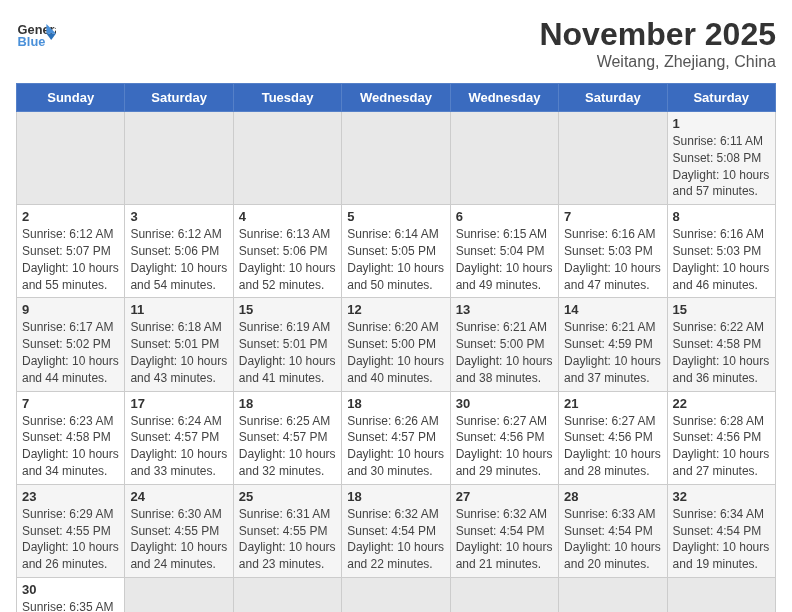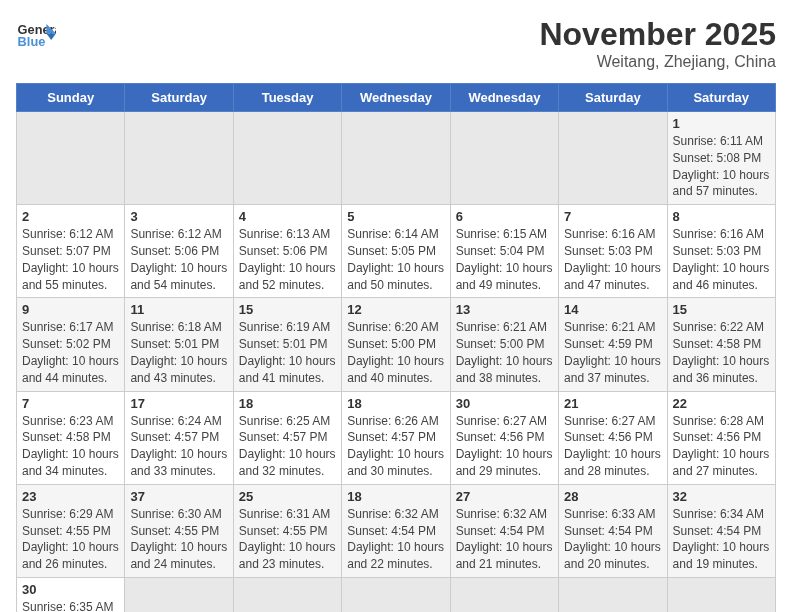--- a/index.html
+++ b/index.html
@@ -215,21 +215,21 @@
           <span class="day-number">22</span>
 <div class="cell-content">Sunrise: 6:28 AM<br>Sunset: 4:56 PM<br>Daylight: 10 hours and 27 minutes.</div>
         </td>
       </tr>
       <tr>
         <td>
           <span class="day-number">23</span>
 <div class="cell-content">Sunrise: 6:29 AM<br>Sunset: 4:55 PM<br>Daylight: 10 hours and 26 minutes.</div>
         </td>
         <td>
-          <span class="day-number">37</span>
+          <span class="day-number">24</span>
 <div class="cell-content">Sunrise: 6:30 AM<br>Sunset: 4:55 PM<br>Daylight: 10 hours and 24 minutes.</div>
         </td>
         <td>
           <span class="day-number">25</span>
 <div class="cell-content">Sunrise: 6:31 AM<br>Sunset: 4:55 PM<br>Daylight: 10 hours and 23 minutes.</div>
         </td>
         <td>
           <span class="day-number">18</span>
 <div class="cell-content">Sunrise: 6:32 AM<br>Sunset: 4:54 PM<br>Daylight: 10 hours and 22 minutes.</div>
         </td>

